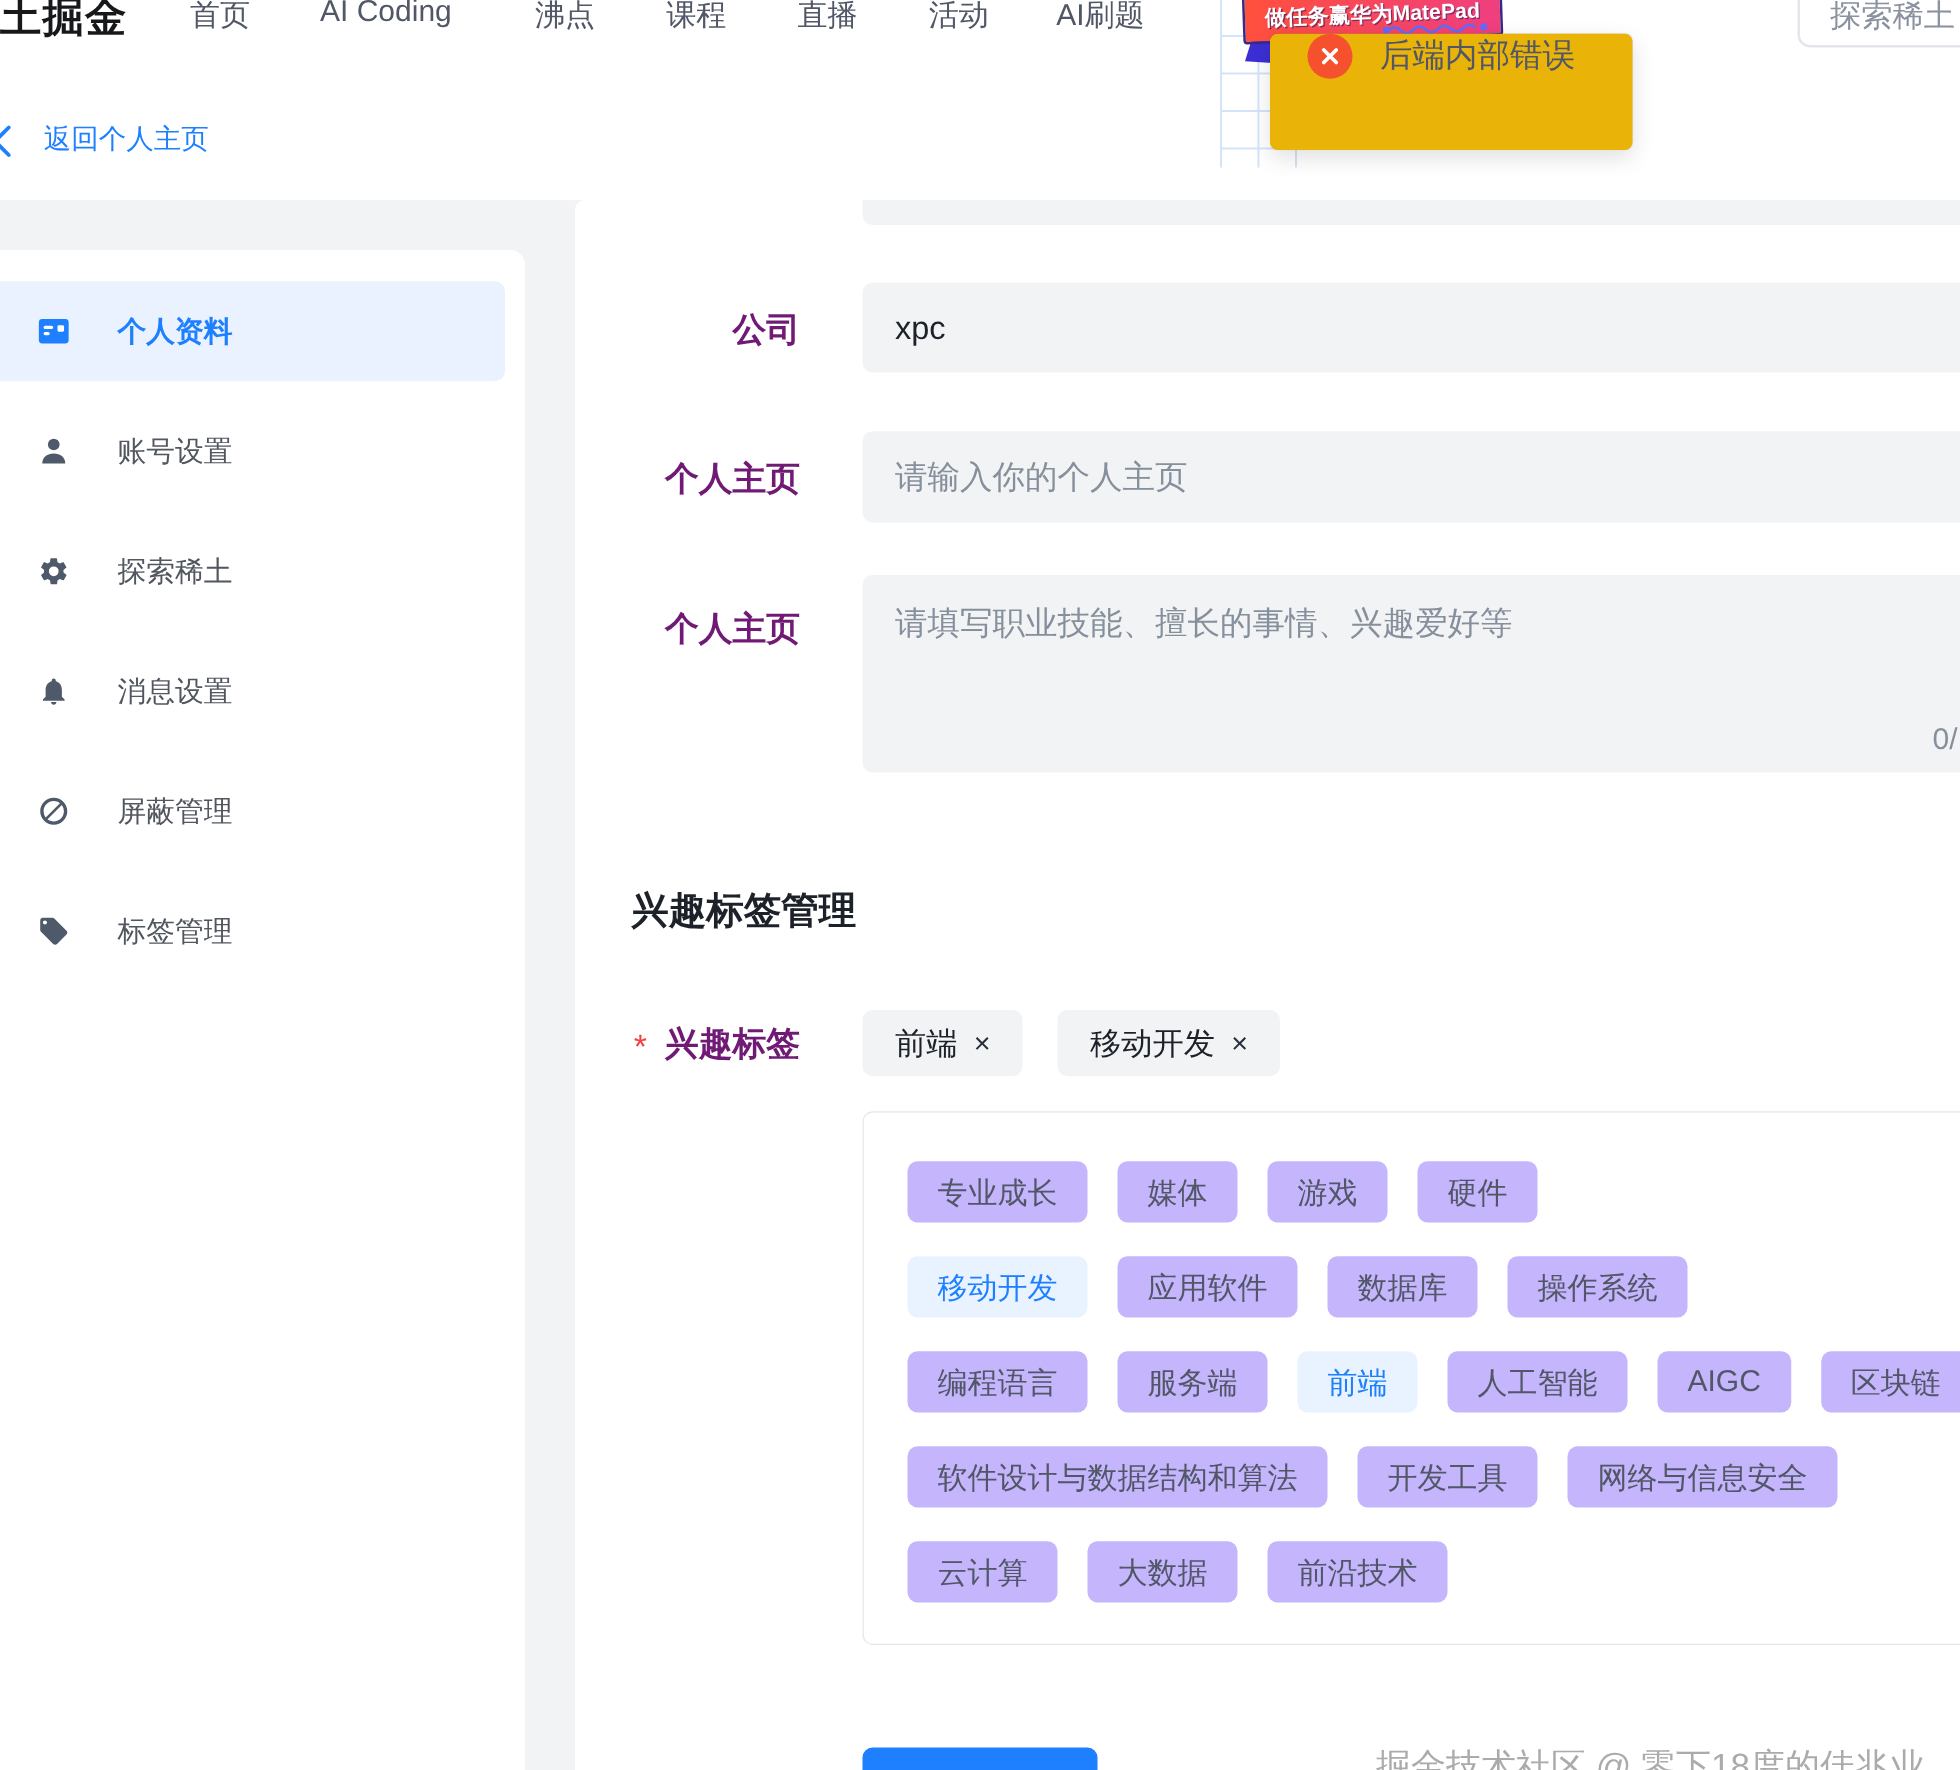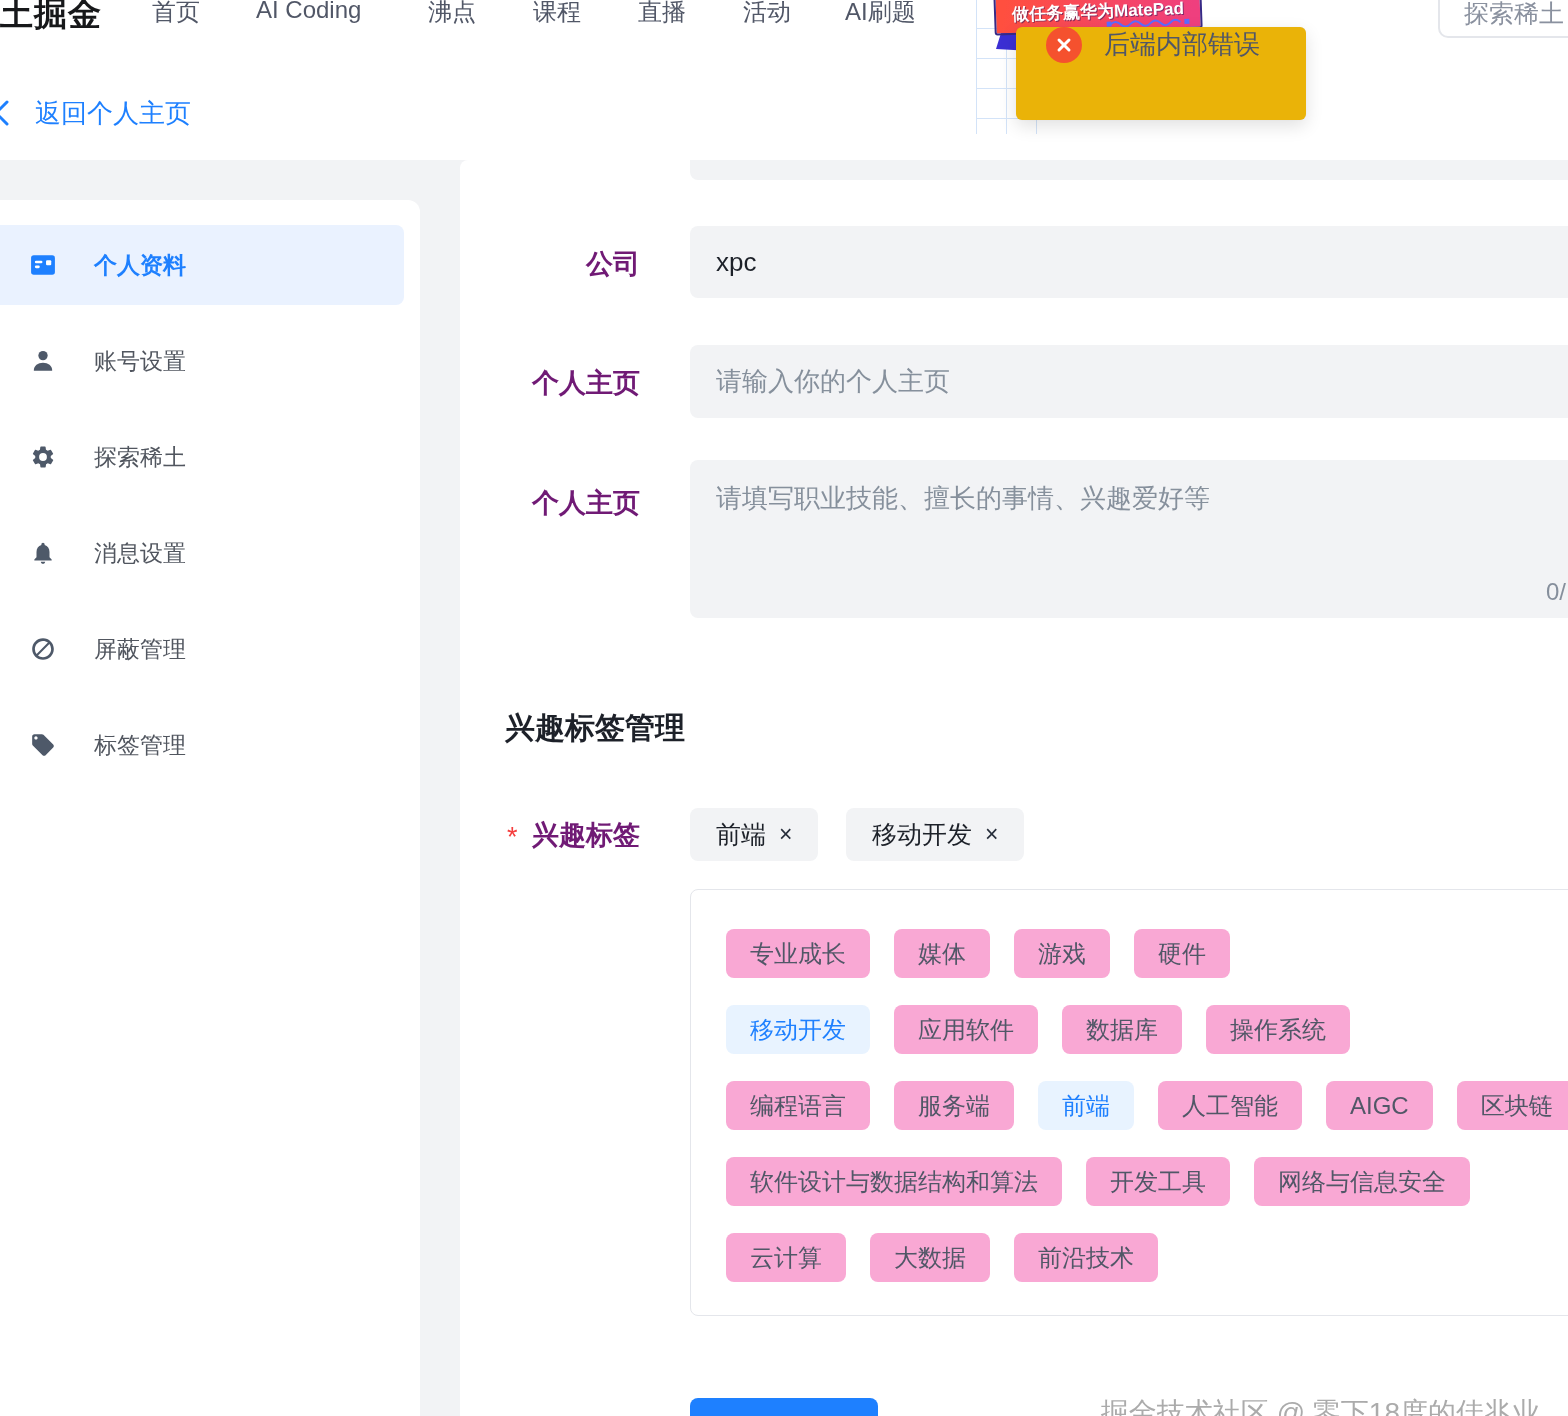--- a/index.html
+++ b/index.html
@@ -18,21 +18,21 @@
   .promo-banner{position:absolute;left:994px;top:-10px;width:208px;height:42px;z-index:3;
     background:linear-gradient(100deg,#ff4f3f 5%,#ef3f7e 95%);border:2px solid #372a86;border-radius:3px;
     transform:rotate(-2deg);display:flex;align-items:center;justify-content:center;}
   .promo-banner .txt{color:#fff;font-size:17px;font-weight:800;text-shadow:1px 1px 0 rgba(40,20,90,.55);white-space:nowrap;}
   .squiggle{position:absolute;right:10px;bottom:1px;}
   .search-box{position:absolute;left:1438px;top:-14px;width:190px;height:52px;border:2px solid #e4e6eb;border-radius:10px;background:#fff;}
   .search-box input{position:absolute;left:22px;top:6px;width:150px;height:38px;border:none;outline:none;font-size:25px;color:#1d2129;background:transparent;}
   .search-box input::placeholder{color:#8a919f;}
   .back-link{position:absolute;left:0;top:94px;height:40px;color:#1e80ff;cursor:pointer;}
   .back-link .chev{position:absolute;left:-9px;top:4px;}
-  .back-link .bl-txt{position:absolute;left:35px;top:2px;font-size:26px;white-space:nowrap;}
+  .back-link .bl-txt{position:absolute;left:35px;top:2px;font-size:22px;white-space:nowrap;}
 
   
   .toast{position:absolute;left:1016px;top:27px;width:290px;height:93px;background:#eab308;border-radius:6px;
     box-shadow:0 6px 18px rgba(0,0,0,.12),0 0 1px rgba(0,0,0,.08);z-index:50;display:flex;align-items:flex-start;}
   .toast-icon{width:36px;height:36px;border-radius:50%;background:#f5512e;margin-left:30px;flex:0 0 auto;
     display:flex;align-items:center;justify-content:center;}
   .toast-msg{margin-left:22px;font-size:26px;color:#515767;white-space:nowrap;}
 
   
   .page-bg{position:absolute;left:0;top:160px;width:1568px;height:1256px;background:#f2f3f5;z-index:0;}
@@ -59,21 +59,21 @@
   .input-wrap input::placeholder,.input-wrap textarea::placeholder{color:#86909c;}
   .counter{position:absolute;right:30px;font-size:24px;color:#868f9c;pointer-events:none;white-space:nowrap;}
   .sec-title{position:absolute;left:45px;top:548px;font-size:30px;font-weight:700;color:#1d2129;margin:0;}
   .req-star{position:absolute;left:47px;top:662px;font-size:27px;color:#f53f3f;}
   .sel-chip{position:absolute;top:648px;height:53px;display:flex;align-items:center;gap:13px;padding:0 26px;
     background:#f2f3f5;border:none;border-radius:8px;font-size:25px;color:#1d2129;cursor:pointer;white-space:nowrap;}
   .sel-chip .x{font-size:23px;color:#272e3b;}
   .tag-panel{position:absolute;left:230px;top:729px;width:912px;height:427px;border:1px solid #e4e6eb;border-radius:8px;
     padding-top:39px;overflow:hidden;}
   .tag-row{display:flex;gap:24px;margin:0 0 27px 35px;}
-  .tag{height:49px;padding:0 24px;background:#f9a8d4;border:none;border-radius:8px;font-size:24px;color:#515767;
+  .tag{height:49px;padding:0 24px;background:#c4b5fd;border:none;border-radius:8px;font-size:24px;color:#515767;
     display:flex;align-items:center;cursor:pointer;white-space:nowrap;}
   .tag.sel{background:#e8f3ff;color:#1e80ff;}
   .watermark{position:absolute;top:1234px;right:70px;font-size:28px;color:rgba(150,150,150,.8);
     text-shadow:0 1px 0 rgba(255,255,255,.8);white-space:nowrap;}
   .save-btn{position:absolute;left:230px;top:1238px;width:188px;height:48px;background:#1e80ff;border:none;border-radius:8px;cursor:pointer;}
 </style>
 </head>
 <body>
 
 <div class="stage">

